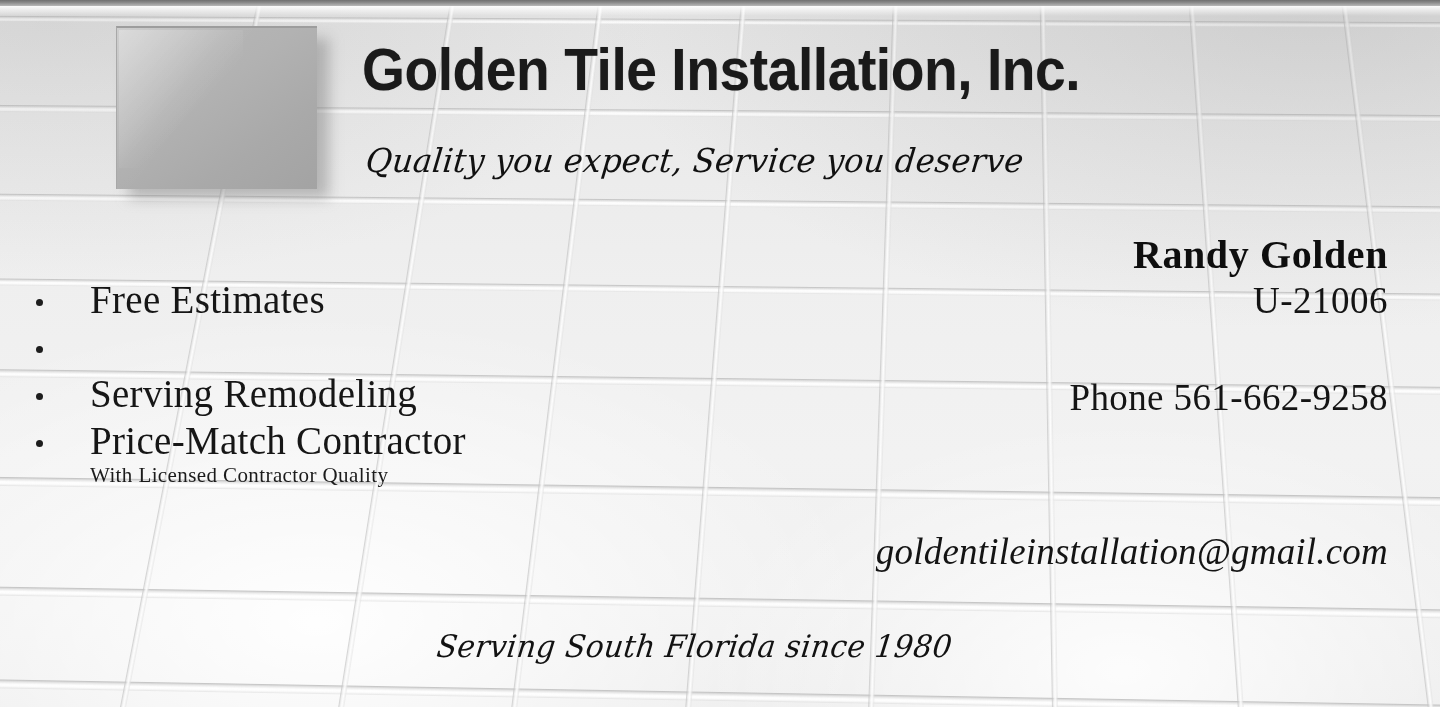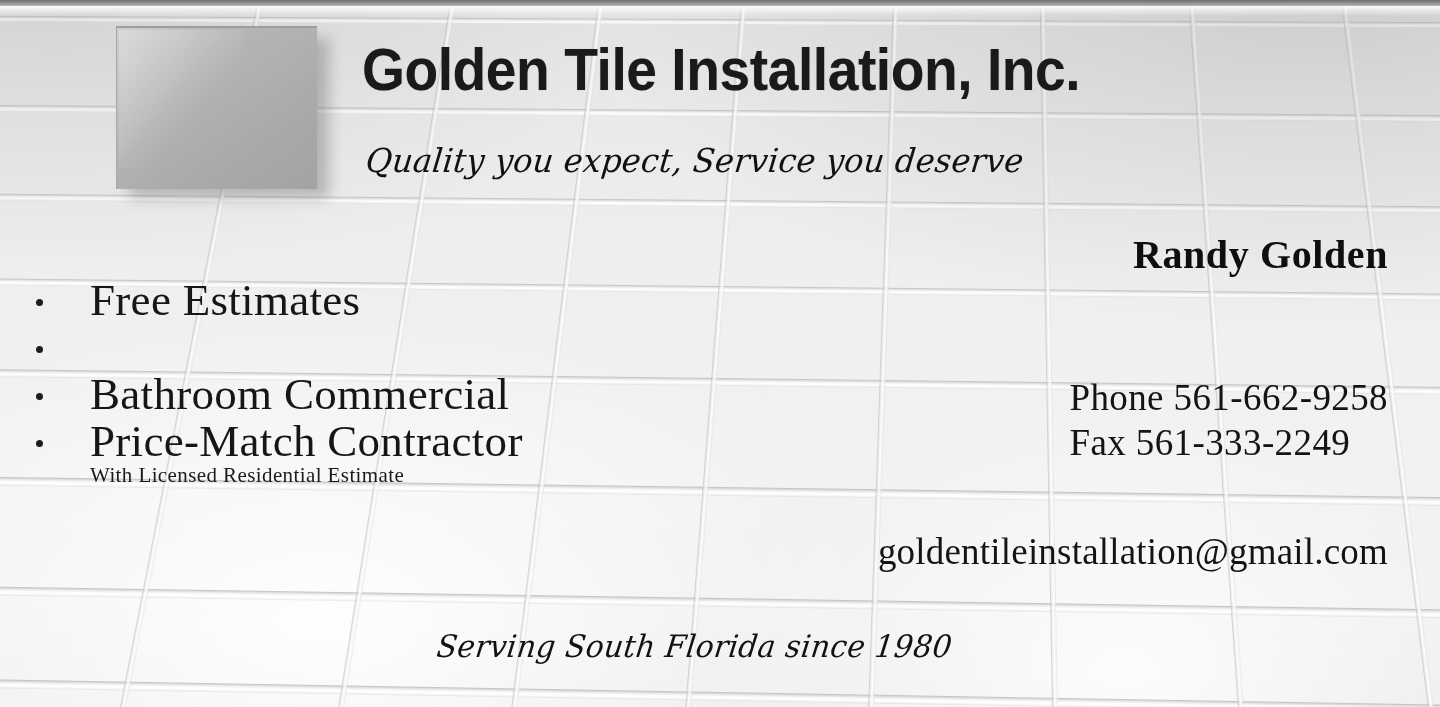--- a/index.html
+++ b/index.html
@@ -166,21 +166,21 @@
     height: 7px;
     border-radius: 50%;
     background: #1d1d1d;
     margin-top: 21px;
     margin-right: 0;
     flex: 0 0 auto;
   }
   .service-text {
     margin-left: 47px;
     font-family: "Liberation Serif", serif;
-    font-size: 45px;
+    font-size: 39px;
     color: #161616;
     line-height: 44px;
     white-space: nowrap;
     letter-spacing: 0.3px;
   }
   .services-note {
     position: absolute;
     left: 90px;
     top: 463px;
     font-family: "Liberation Serif", serif;
@@ -229,20 +229,21 @@
   .contact-email {
     position: absolute;
     right: 52px;
     top: 530px;
     text-align: right;
     font-family: "Liberation Serif", serif;
     font-size: 37px;
     color: #141414;
     white-space: nowrap;
     letter-spacing: 0.2px;
+    font-style: italic;
   }
 
   .footer-script {
     position: absolute;
     left: 437px;
     top: 628px;
     font-family: "DejaVu Serif", serif;
     font-style: italic;
     font-size: 31px;
     color: #121212;
@@ -295,37 +296,37 @@
     <div class="services">
       <div class="service-row">
         <span class="bullet-dot"></span>
         <span class="service-text">Free Estimates</span>
       </div>
       <div class="service-row">
         <span class="bullet-dot"></span>
       </div>
       <div class="service-row">
         <span class="bullet-dot"></span>
-        <span class="service-text">Bathroom Commercial</span>
+        <span class="service-text">Serving Remodeling</span>
       </div>
       <div class="service-row">
         <span class="bullet-dot"></span>
         <span class="service-text">Price-Match Contractor</span>
       </div>
     </div>
 
-    <div class="services-note">With Licensed Residential Estimate</div>
+    <div class="services-note">With Licensed Contractor Quality</div>
 
     <div class="contact">
       <div class="contact-name">Randy Golden</div>
+      <div class="contact-license">U-21006</div>
     </div>
 
     <div class="contact-phone">
       <div>Phone 561-662-9258</div>
-      <div>Fax 561-333-2249</div>
     </div>
 
     <div class="contact-email">goldentileinstallation@gmail.com</div>
 
     <div class="footer-script">Serving South Florida since 1980</div>
 
   </div>
 </div>
 
 </body></html>

